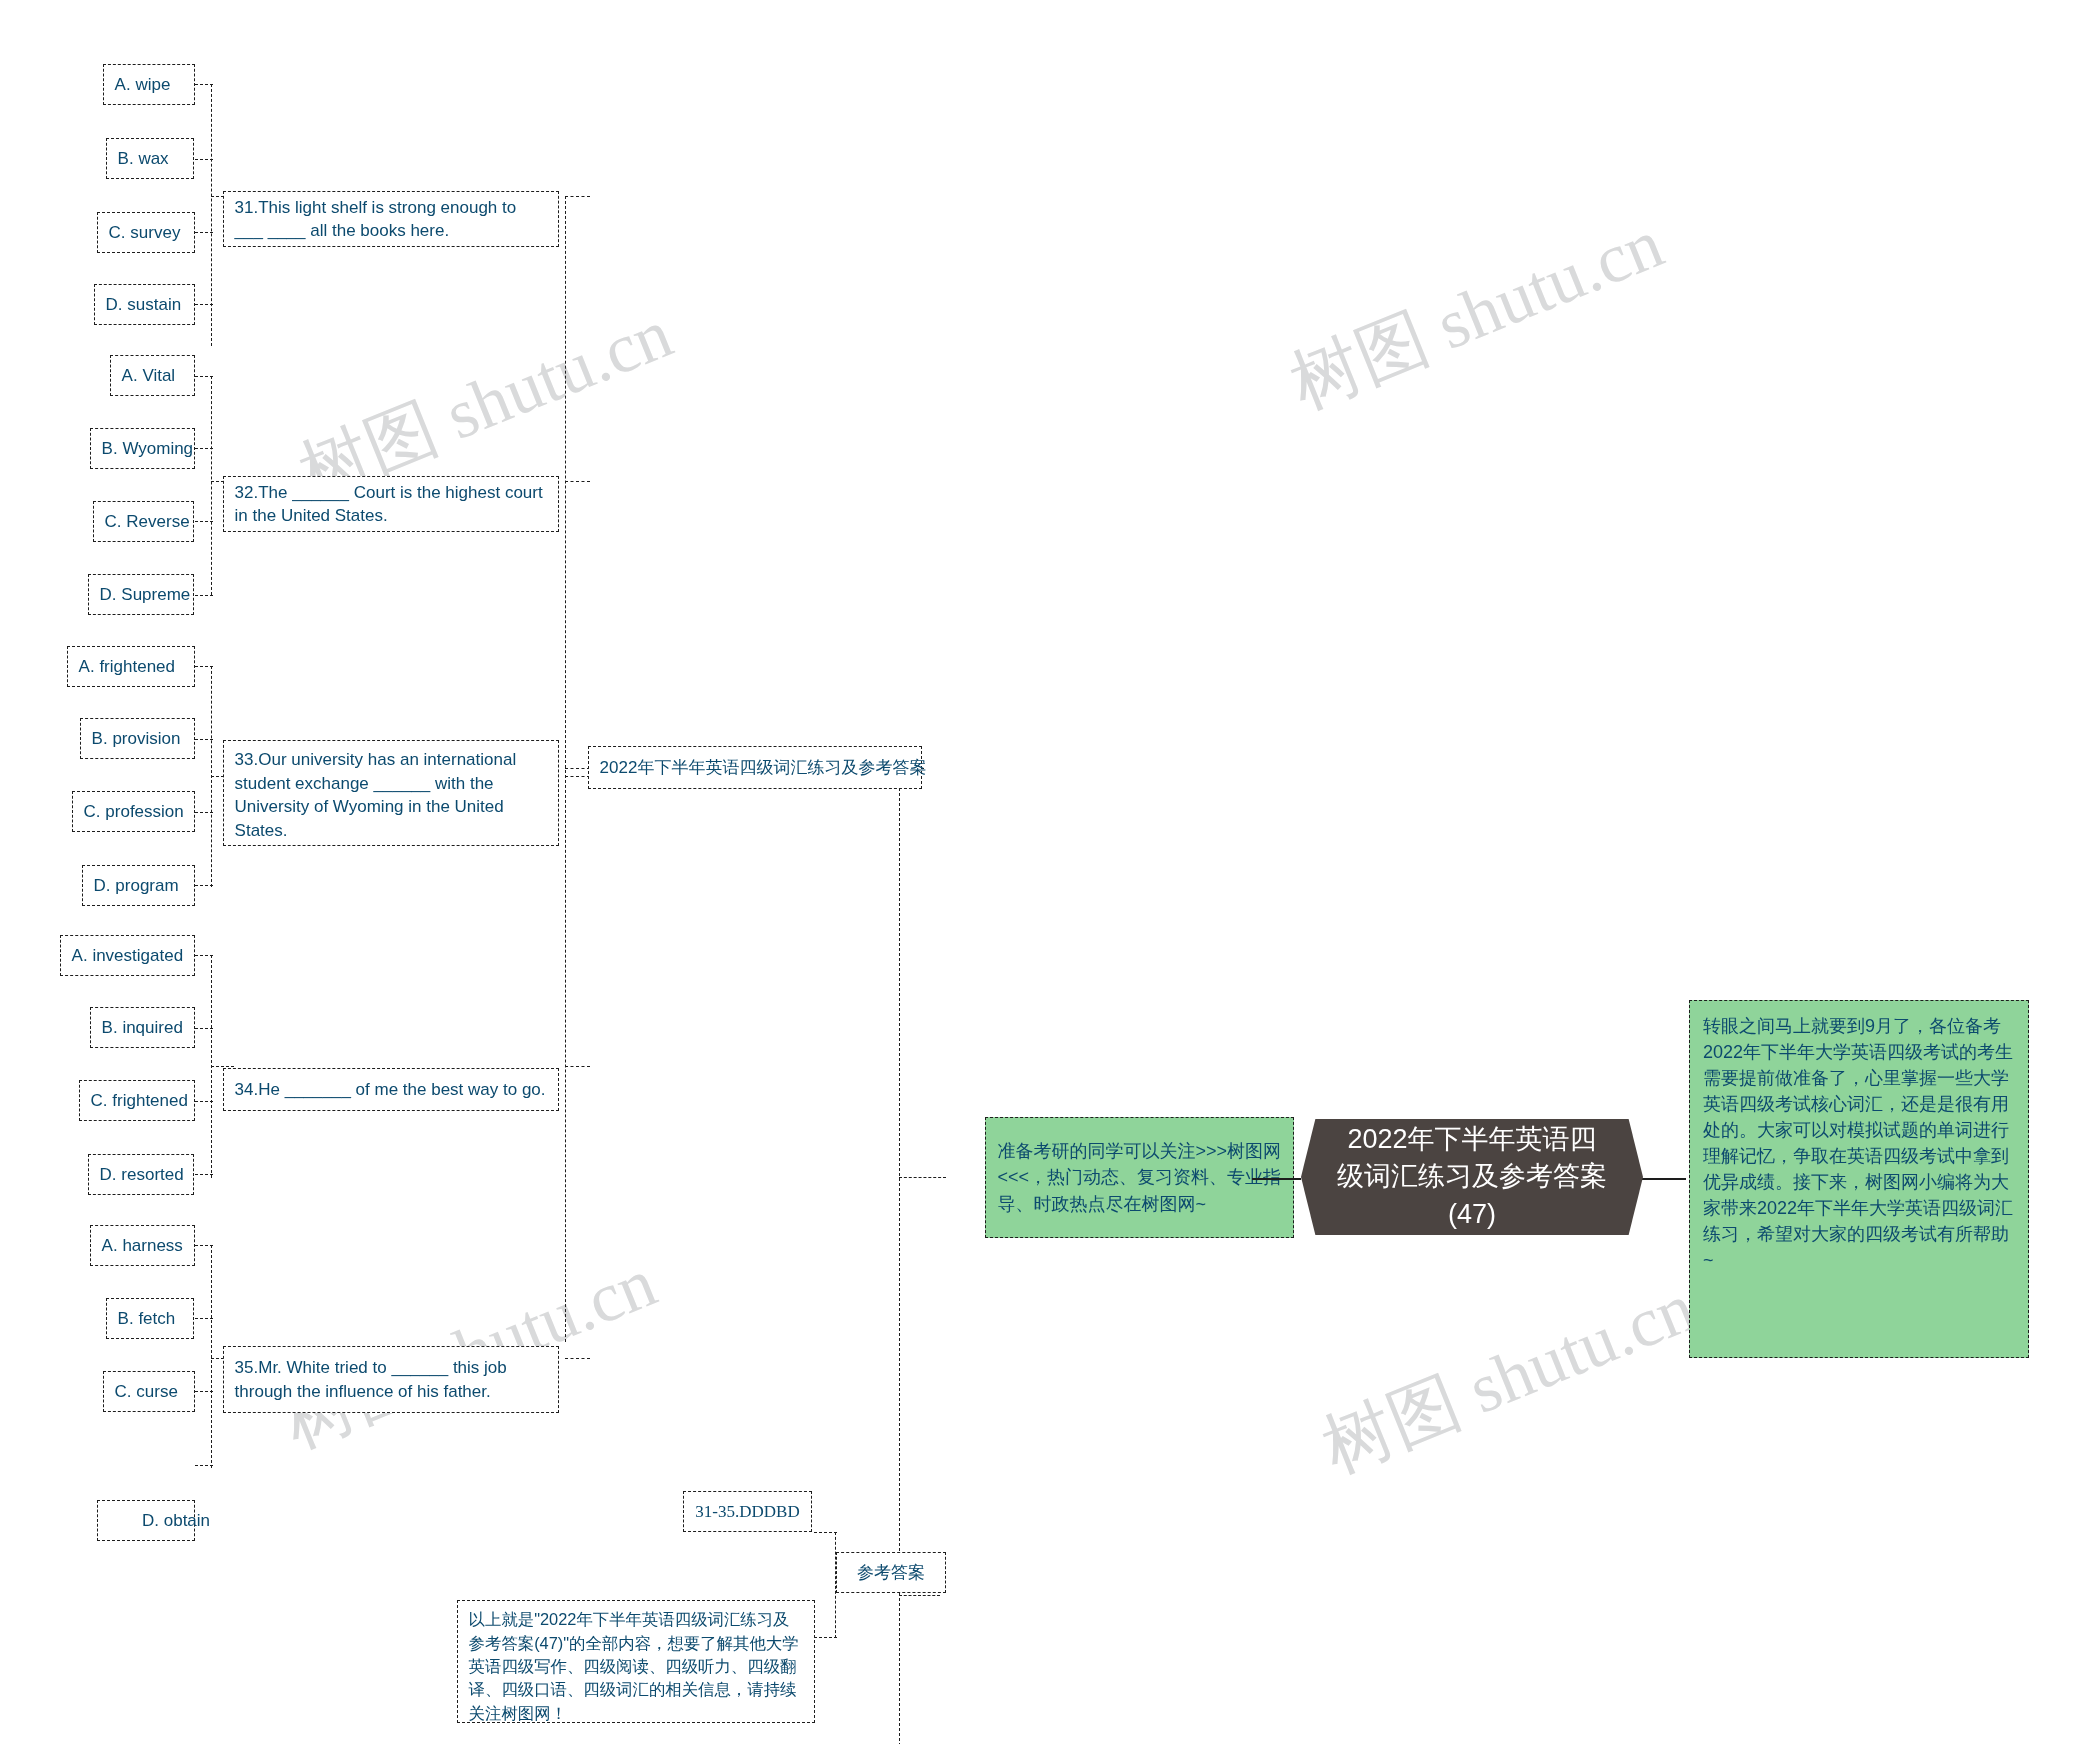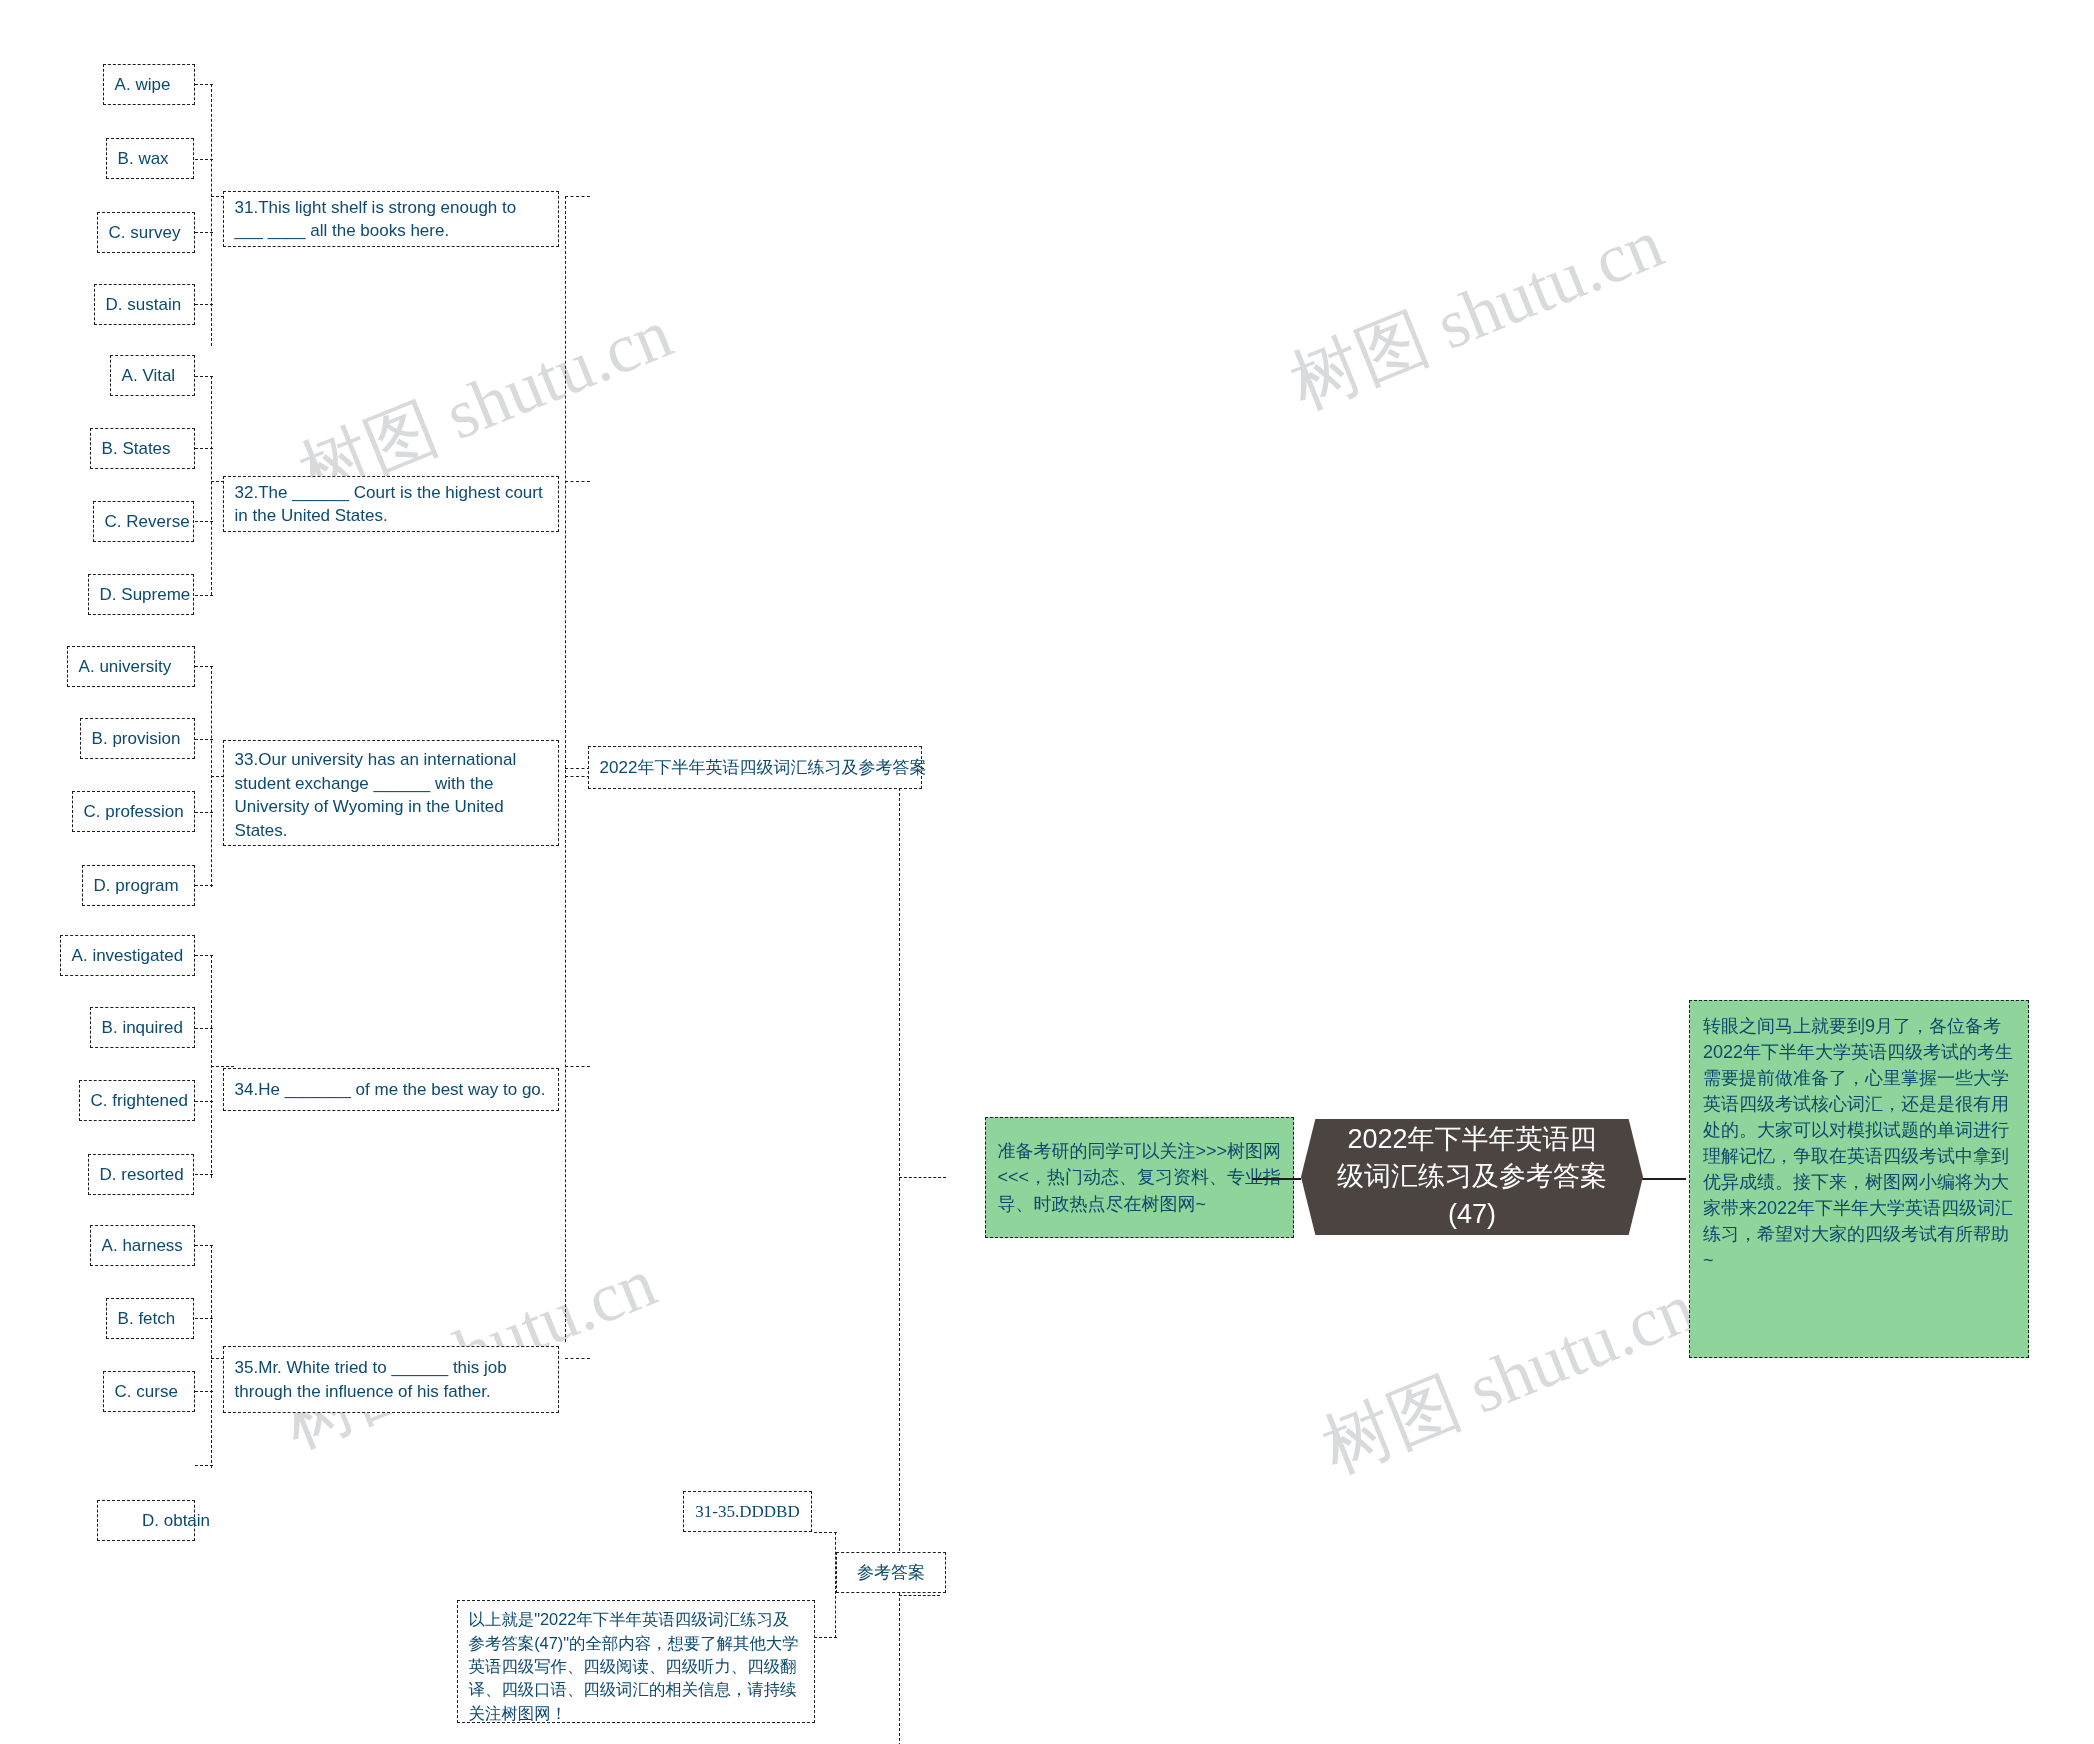--- a/index.html
+++ b/index.html
@@ -200,31 +200,31 @@
     <span class="txt">C. survey</span>
     </div>
   <div class="node opt" style="left:94px;top:284px;width:101px;height:41px;">
     <span class="txt">D. sustain</span>
     </div>
 
   <div class="node opt" style="left:110px;top:355px;width:85px;height:41px;">
     <span class="txt">A. Vital</span>
     </div>
   <div class="node opt" style="left:90px;top:428px;width:105px;height:41px;">
-    <span class="txt">B. States</span>
+    <span class="txt">B. Wyoming</span>
     </div>
   <div class="node opt" style="left:93px;top:501px;width:101px;height:41px;">
     <span class="txt">C. Reverse</span>
     </div>
   <div class="node opt" style="left:88px;top:574px;width:106px;height:41px;">
     <span class="txt">D. Supreme</span>
     </div>
 
   <div class="node opt" style="left:67px;top:646px;width:128px;height:41px;">
-    <span class="txt">A. university</span>
+    <span class="txt">A. frightened</span>
     </div>
   <div class="node opt" style="left:80px;top:718px;width:115px;height:41px;">
     <span class="txt">B. provision</span>
     </div>
   <div class="node opt" style="left:72px;top:791px;width:123px;height:41px;">
     <span class="txt">C. profession</span>
     </div>
   <div class="node opt" style="left:82px;top:865px;width:113px;height:41px;">
     <span class="txt">D. program</span>
     </div>

